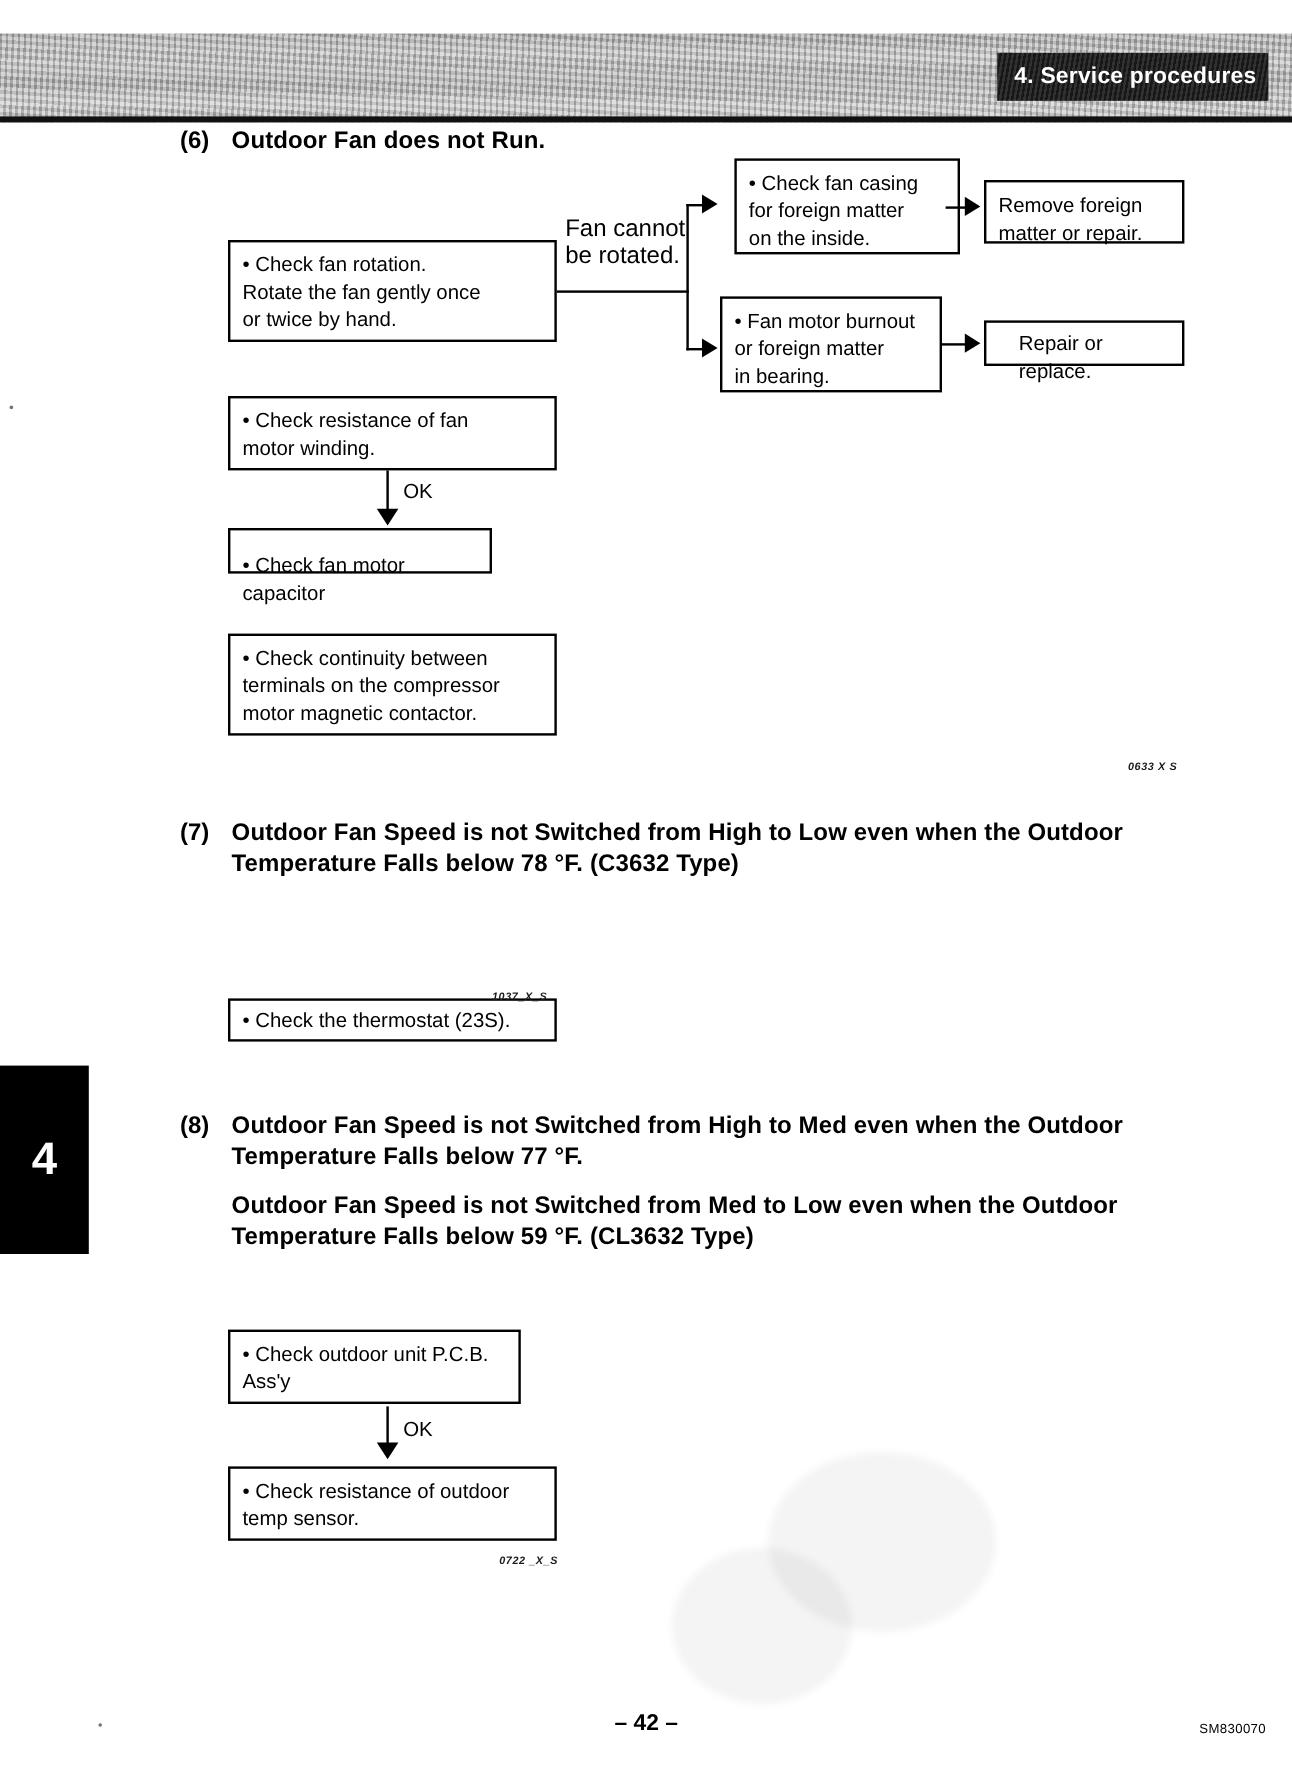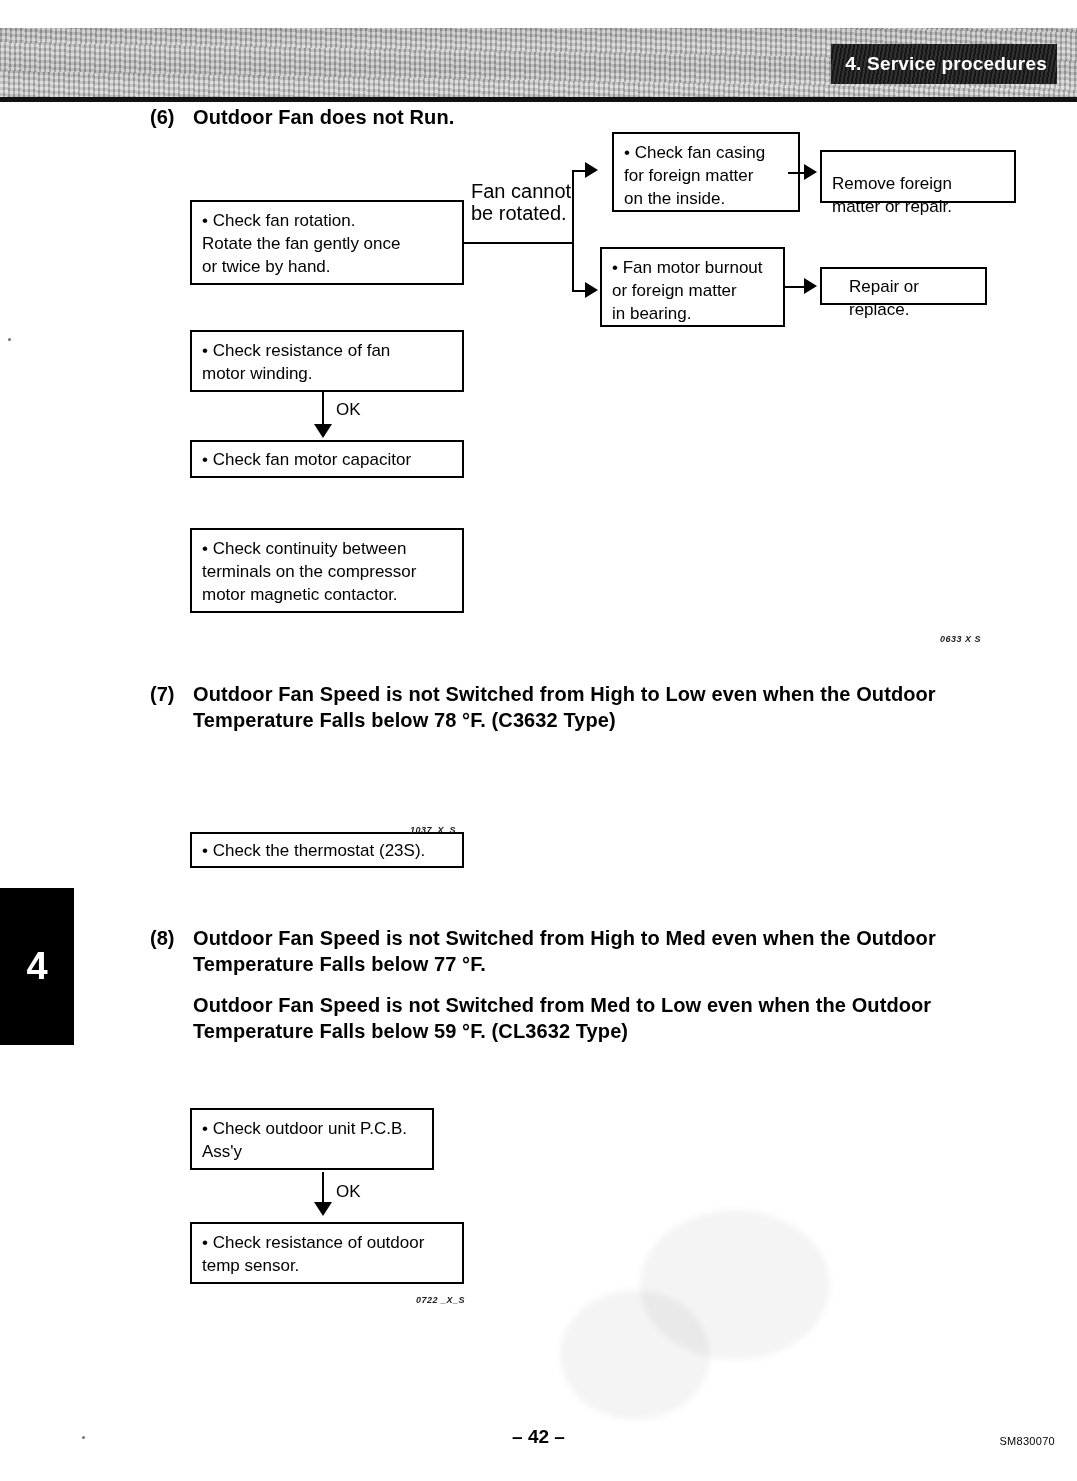--- a/index.html
+++ b/index.html
@@ -190,29 +190,29 @@
 
 <div class="sec-num" style="left:150px; top:104px;">(6)</div>
 <div class="sec-heading" style="left:193px; top:104px; width:600px;">Outdoor Fan does not Run.</div>
 
 <div class="fbox" style="left:190px; top:200px; width:274px; height:85px;">• Check fan rotation.
    Rotate the fan gently once
    or twice by hand.</div>
 <div class="fbox" style="left:600px; top:132px; width:188px; height:80px;margin-left:12px;">• Check fan casing
   for foreign matter
   on the inside.</div>
-<div class="fbox" style="left:820px; top:150px; width:196px; height:53px; padding-top:20px;">Remove foreign
+<div class="fbox" style="left:820px; top:150px; width:167px; height:53px; padding-top:8px;">Remove foreign
 matter or repair.</div>
 <div class="fbox" style="left:600px; top:247px; width:185px; height:80px;">• Fan motor burnout
   or foreign matter
   in bearing.</div>
 <div class="fbox" style="left:820px; top:267px; width:167px; height:38px; padding-top:6px;padding-left:27px;">Repair or replace.</div>
 <div class="fbox" style="left:190px; top:330px; width:274px; height:62px;">• Check resistance of fan
    motor winding.</div>
-<div class="fbox" style="left:190px; top:440px; width:274px; height:38px; padding-top:6px;">• Check fan motor capacitor</div>
+<div class="fbox" style="left:190px; top:440px; width:220px; height:38px; padding-top:18px;">• Check fan motor capacitor</div>
 <div class="fbox" style="left:190px; top:528px; width:274px; height:85px;">• Check continuity between
    terminals on the compressor
    motor magnetic contactor.</div>
 
 <div class="plain" style="left:471px; top:180px; width:120px;">Fan cannot
 be rotated.</div>
 
 <div class="hline" style="left:464px; top:242px; width:110px;"></div>
 <div class="vline" style="left:572px; top:170px; height:122px;"></div>
 <div class="hline" style="left:572px; top:170px; width:14px;"></div>

